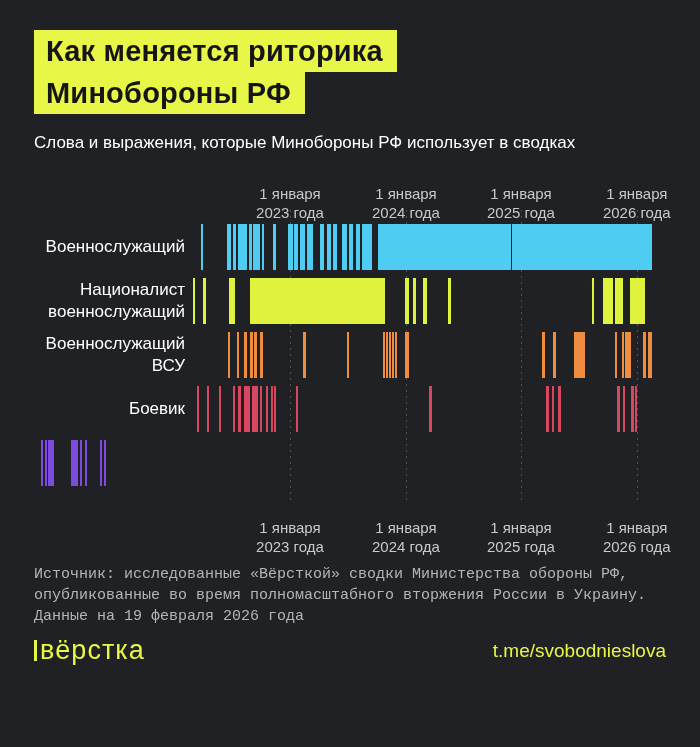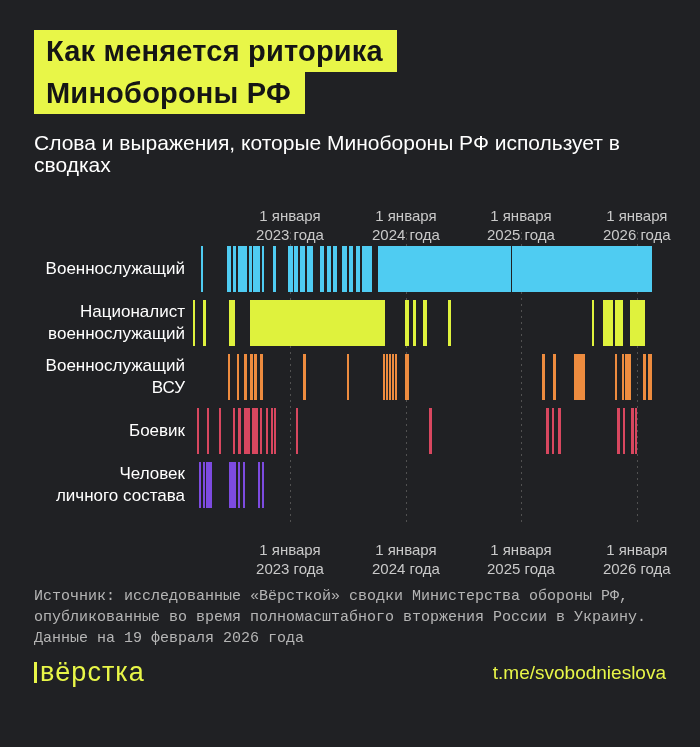--- a/index.html
+++ b/index.html
@@ -18,21 +18,21 @@
     display:inline-block;
     background:#e8f648;
     color:#151515;
     font-size:29px; font-weight:600;
     line-height:30px;
     padding:6px 14px 6px 12px;
     letter-spacing:0.2px;
   }
   .subtitle {
     margin-top:18px;
-    color:#ffffff; font-size:21px; line-height:22px;
+    color:#ffffff; font-size:17px; line-height:22px;
   }
 
   
   .chart { margin-top:14px; width:618px; position:relative; }
   .axis { position:relative; margin-left:158px; width:460px; height:40px; }
   .axis.bottom { margin-top:16px; }
   .tick {
     position:absolute; top:16px; transform:translateX(-50%);
     text-align:center; color:#c9c9c9;
     font-size:15px; line-height:19px; white-space:nowrap;
@@ -206,22 +206,20 @@
               <div class="seg" style="left: 77%; width: 0.6%; background: rgb(216, 71, 95);"></div>
               <div class="seg" style="left: 78.3%; width: 0.4%; background: rgb(216, 71, 95);"></div>
               <div class="seg" style="left: 79.6%; width: 0.6%; background: rgb(216, 71, 95);"></div>
               <div class="seg" style="left: 92.4%; width: 0.6%; background: rgb(216, 71, 95);"></div>
               <div class="seg" style="left: 93.7%; width: 0.4%; background: rgb(216, 71, 95);"></div>
               <div class="seg" style="left: 95.4%; width: 0.7%; background: rgb(216, 71, 95);"></div>
               <div class="seg" style="left: 96.3%; width: 0.4%; background: rgb(216, 71, 95);"></div>
             </div>
           </div>
           <div class="row">
-            <div class="row-label">Человек
-личного состава</div>
             <div class="row-track">
               <div class="seg" style="left: 1.5%; width: 0.5%; background: rgb(125, 75, 224);"></div>
               <div class="seg" style="left: 2.4%; width: 0.4%; background: rgb(125, 75, 224);"></div>
               <div class="seg" style="left: 3%; width: 1.3%; background: rgb(125, 75, 224);"></div>
               <div class="seg" style="left: 8%; width: 1.6%; background: rgb(125, 75, 224);"></div>
               <div class="seg" style="left: 10%; width: 0.4%; background: rgb(125, 75, 224);"></div>
               <div class="seg" style="left: 11.1%; width: 0.4%; background: rgb(125, 75, 224);"></div>
               <div class="seg" style="left: 14.3%; width: 0.5%; background: rgb(125, 75, 224);"></div>
               <div class="seg" style="left: 15.2%; width: 0.5%; background: rgb(125, 75, 224);"></div>
             </div>

